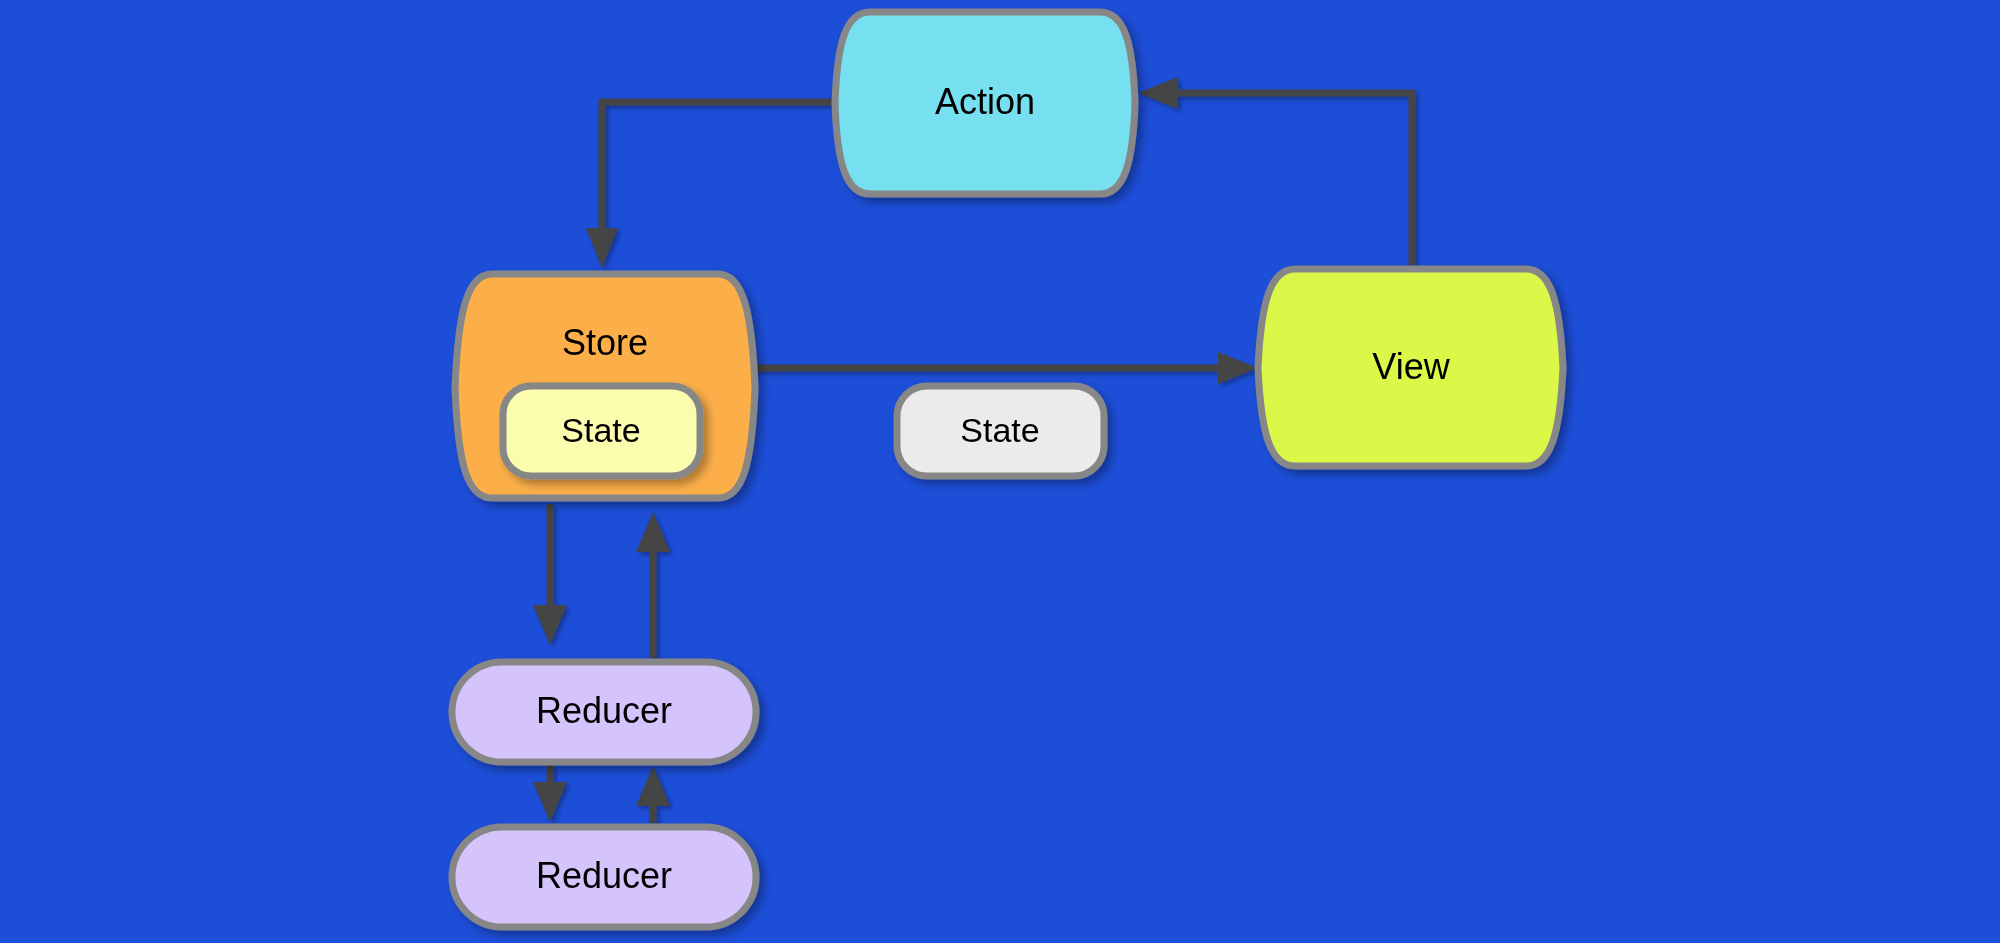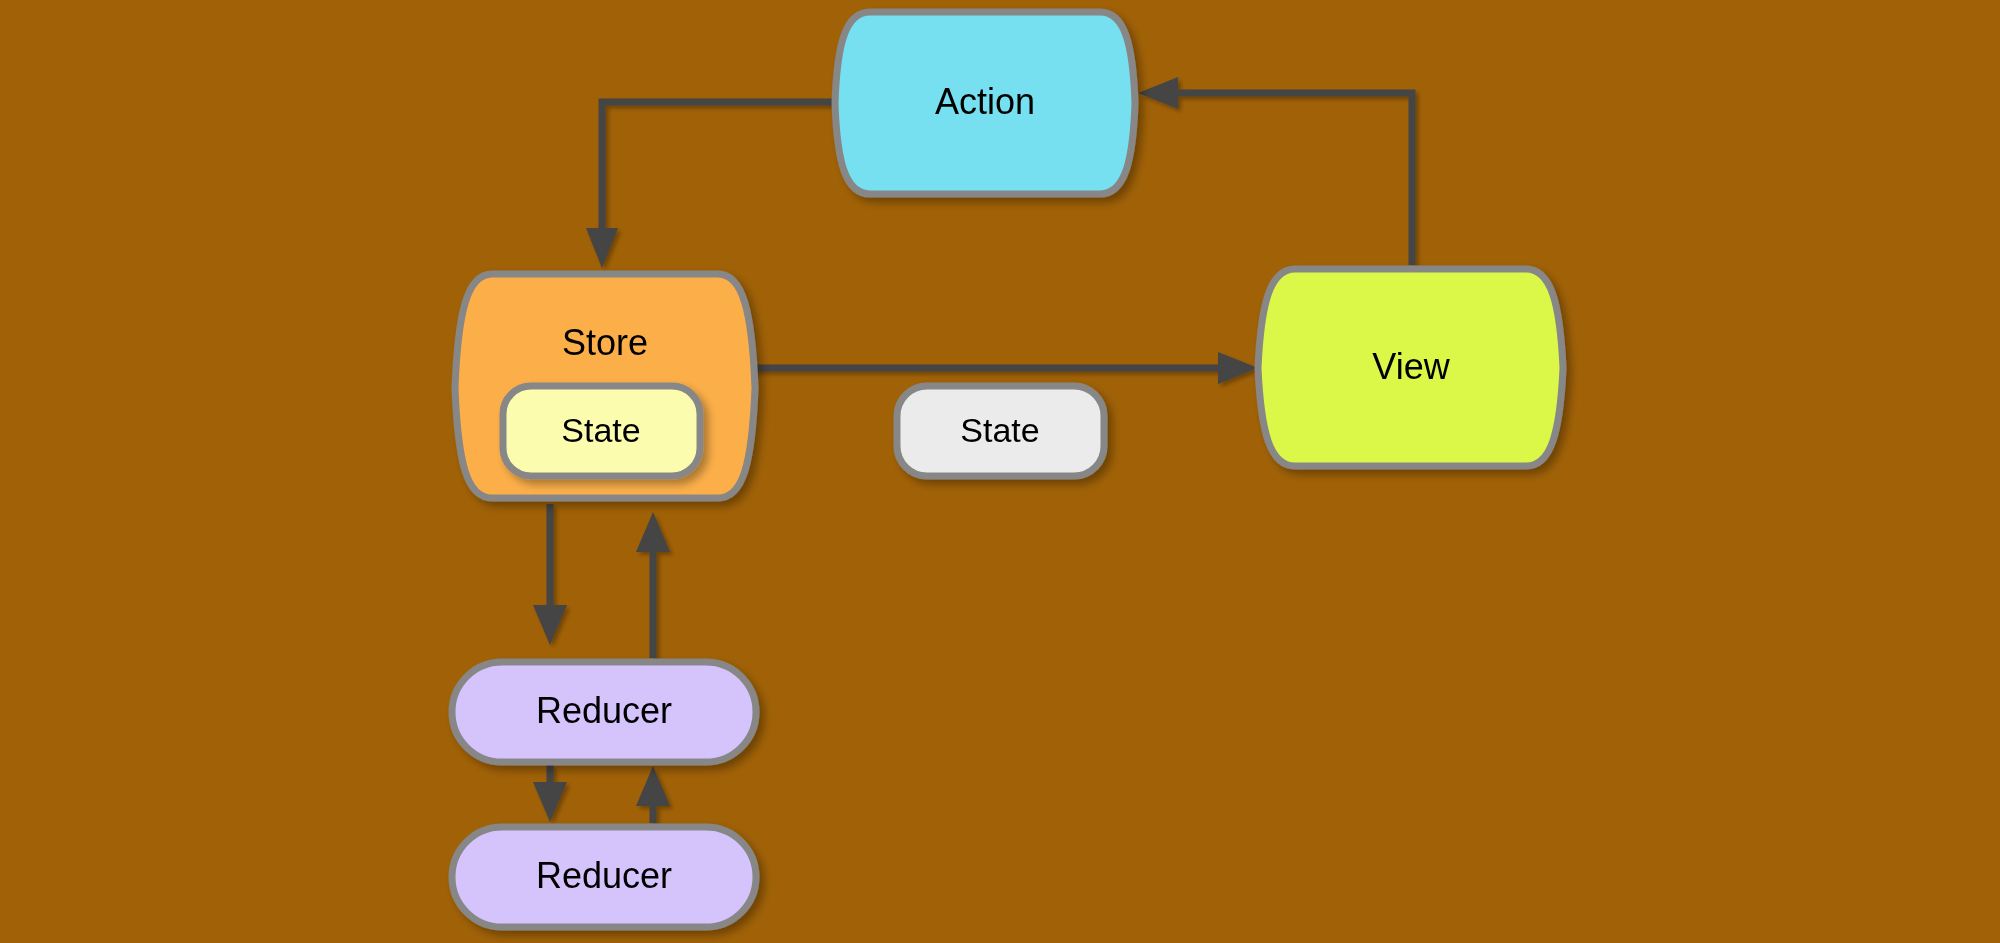--- a/index.html
+++ b/index.html
@@ -11,21 +11,21 @@
   body {
     width: 2000px;
     height: 943px;
     font-family: "Liberation Sans", sans-serif;
     overflow: hidden;
   }
   #diagram-root {
     position: relative;
     width: 2000px;
     height: 943px;
-    background: #a16207;
+    background: #1d4ed8;
   }
   svg#diagram-canvas {
     display: block;
     width: 2000px;
     height: 943px;
   }
   .node-label {
     font-family: "Liberation Sans", sans-serif;
     font-size: 36px;
     fill: #000000;

